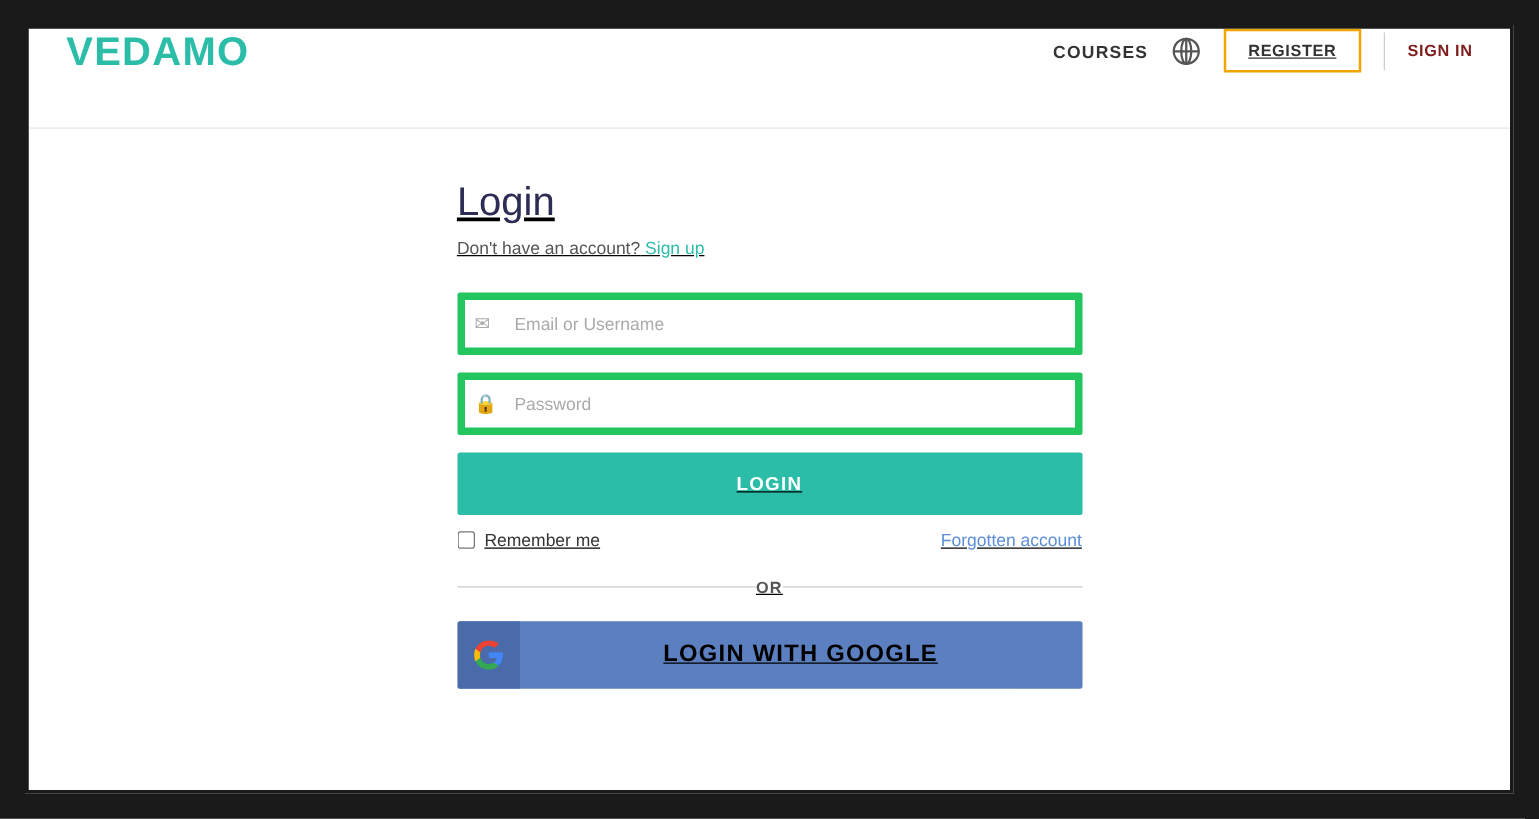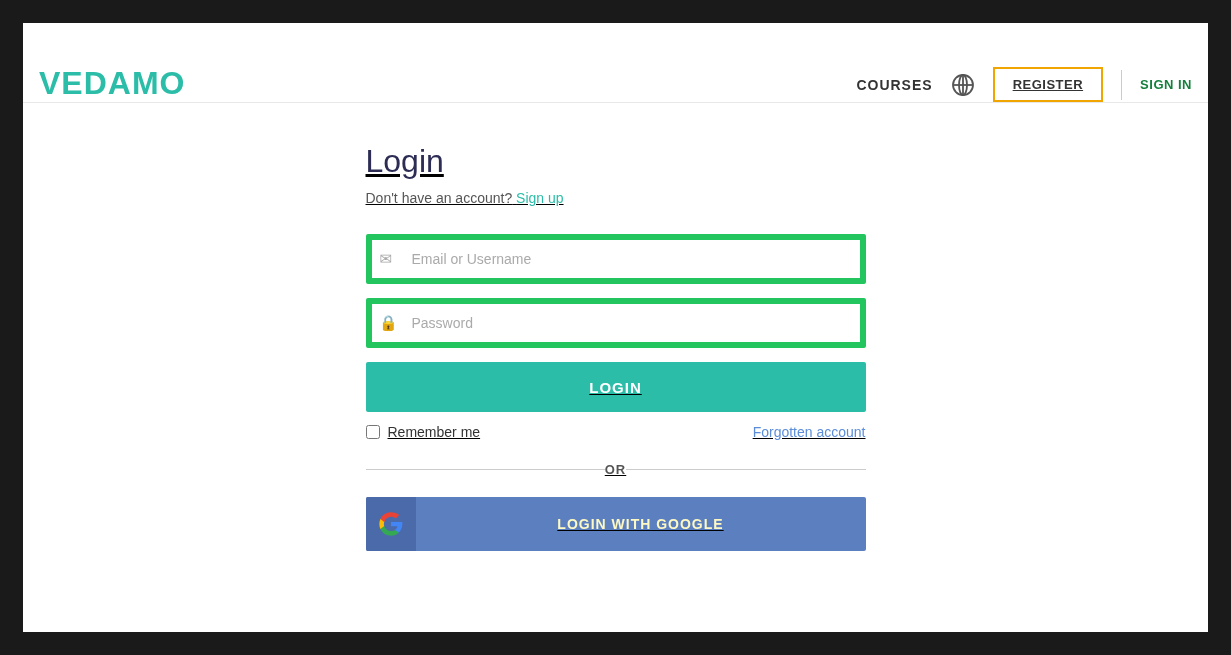--- a/index.html
+++ b/index.html
@@ -23,23 +23,23 @@
       background: #fff;
       border: 3px solid #1a1a1a;
       display: flex;
       flex-direction: column;
       overflow: hidden;
     }
 
     
     .header {
       display: flex;
-      align-items: flex-end;
+      align-items: flex-start;
       justify-content: space-between;
-      padding: 0 16px;
+      padding: 0 30px;
       height: 80px;
       border-bottom: 1px solid #e8e8e8;
       flex-shrink: 0;
     }
 
     .logo {
       font-size: 32px;
       font-weight: 900;
       color: #2bbda8;
       letter-spacing: 1px;
@@ -82,21 +82,21 @@
 
     .divider-v {
       width: 1px;
       height: 30px;
       background: #ccc;
     }
 
     .signin-btn {
       border: none;
       background: transparent;
-      color: #15803d;
+      color: #7f1d1d;
       font-size: 13px;
       font-weight: 700;
       cursor: pointer;
       letter-spacing: 0.5px;
       text-transform: uppercase;
     }
 
     
     .main-content {
       flex: 1;
@@ -255,22 +255,22 @@
     }
 
     .google-g {
       width: 28px;
       height: 28px;
     }
 
     .google-btn-text {
       flex: 1;
       text-align: center;
-      color: #fef9c3;
-      font-size: 14px;
+      color: #000000;
+      font-size: 19px;
       font-weight: 700;
       letter-spacing: 1px;
       text-transform: uppercase;
     }
   </style>
 </head>
 <body>
 
 <div class="outer-frame">
 

